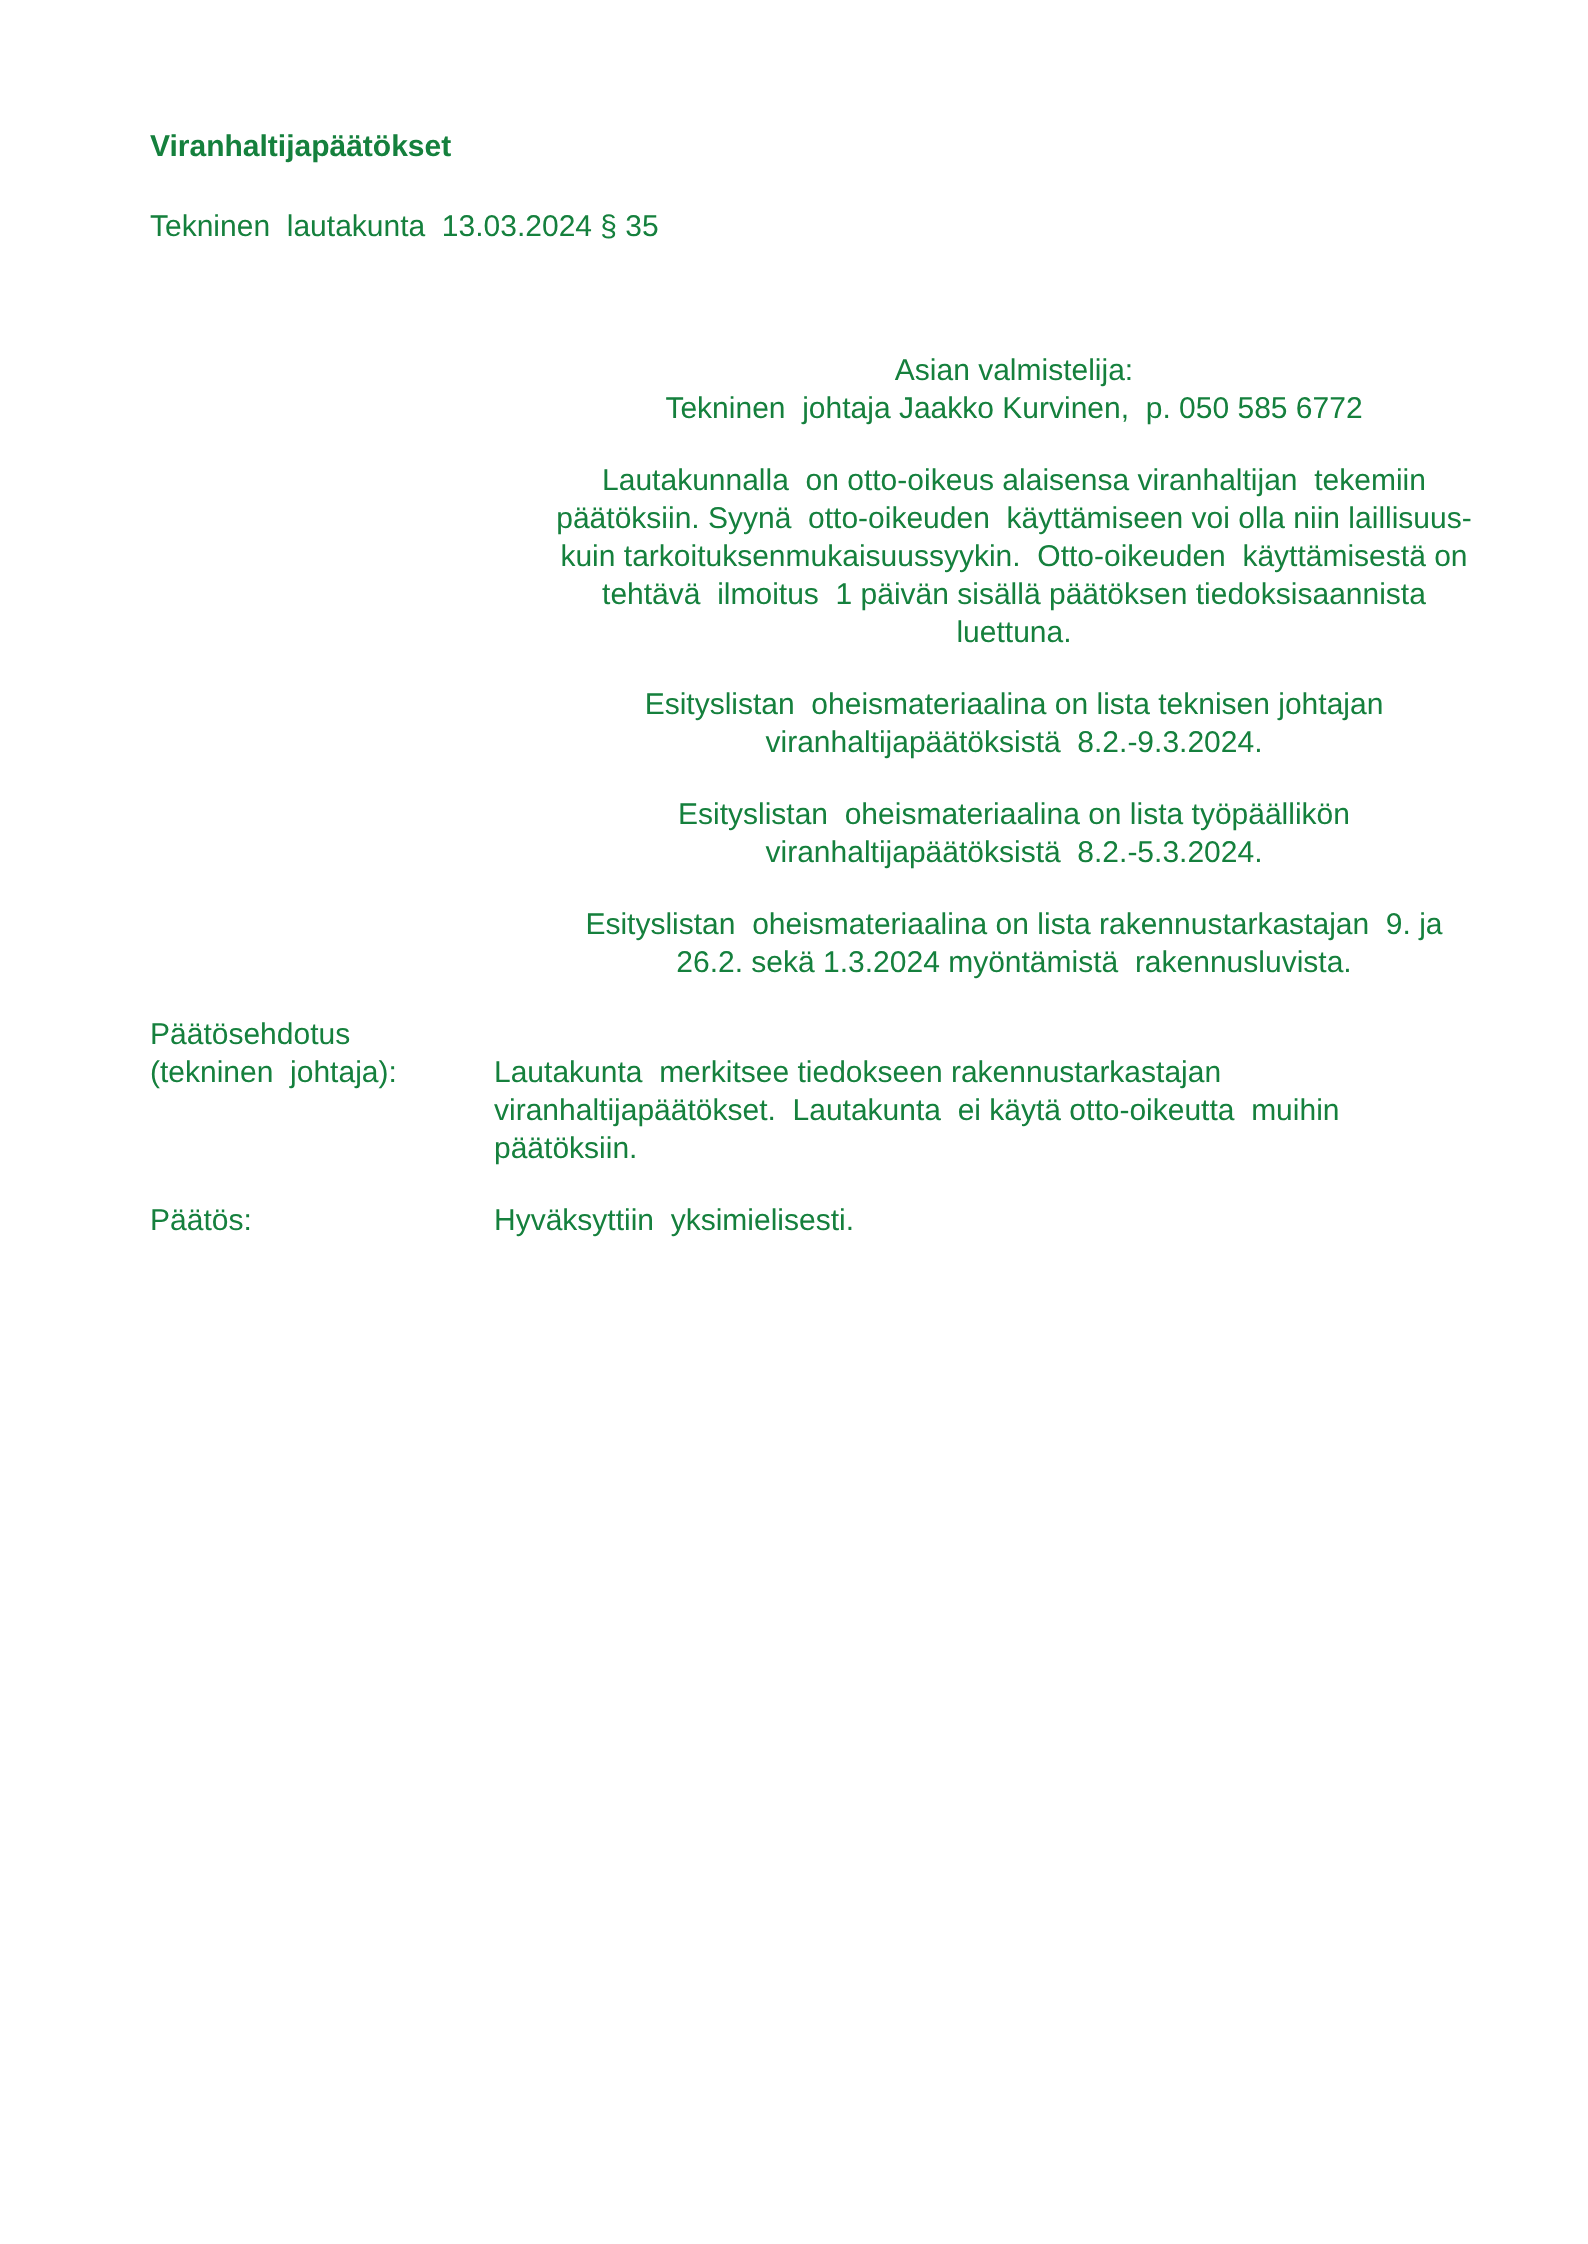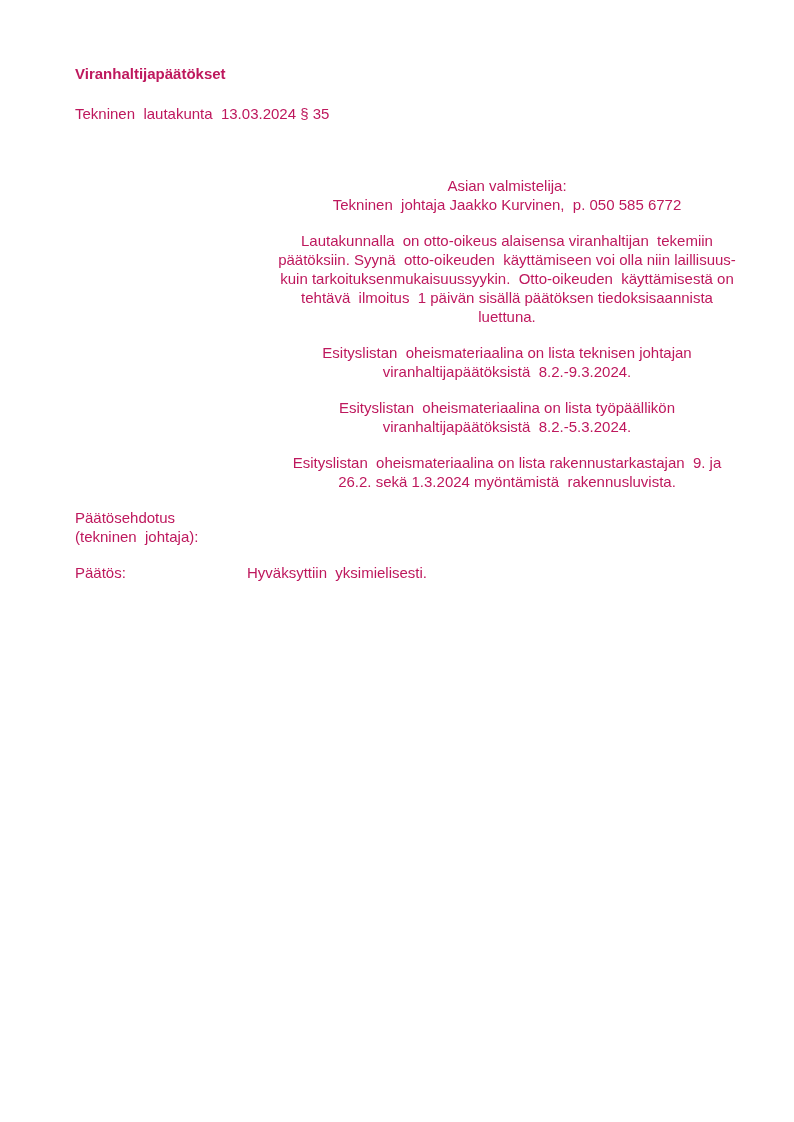--- a/index.html
+++ b/index.html
@@ -9,21 +9,21 @@
   }
   .page {
     position: relative;
     width: 794px;
     height: 1122px;
     background: #ffffff;
     overflow: hidden;
     font-family: "Liberation Sans", "DejaVu Sans", sans-serif;
     font-size: 15px;
     line-height: 19px;
-    color: #be185d;
+    color: #15803d;
   }
   .content {
     position: absolute;
     left: 75px;
     top: 64px;
     width: 700px;
   }
   .doc-title {
     margin: 0 0 21px 0;
     font-size: 15px;
@@ -83,20 +83,23 @@
 
     <div class="para">Esityslistan  oheismateriaalina on lista työpäällikön
 viranhaltijapäätöksistä  8.2.-5.3.2024.</div>
 
     <div class="para">Esityslistan  oheismateriaalina on lista rakennustarkastajan  9. ja
 26.2. sekä 1.3.2024 myöntämistä  rakennusluvista.</div>
 
     <div class="row">
       <div class="label-col">Päätösehdotus
 (tekninen  johtaja):</div>
+      <div class="body-col offset-one-line">Lautakunta  merkitsee tiedokseen rakennustarkastajan
+viranhaltijapäätökset.  Lautakunta  ei käytä otto-oikeutta  muihin
+päätöksiin.</div>
     </div>
 
     <div class="row">
       <div class="label-col">Päätös:</div>
       <div class="body-col">Hyväksyttiin  yksimielisesti.</div>
     </div>
 
   </div>
 </div>
 

